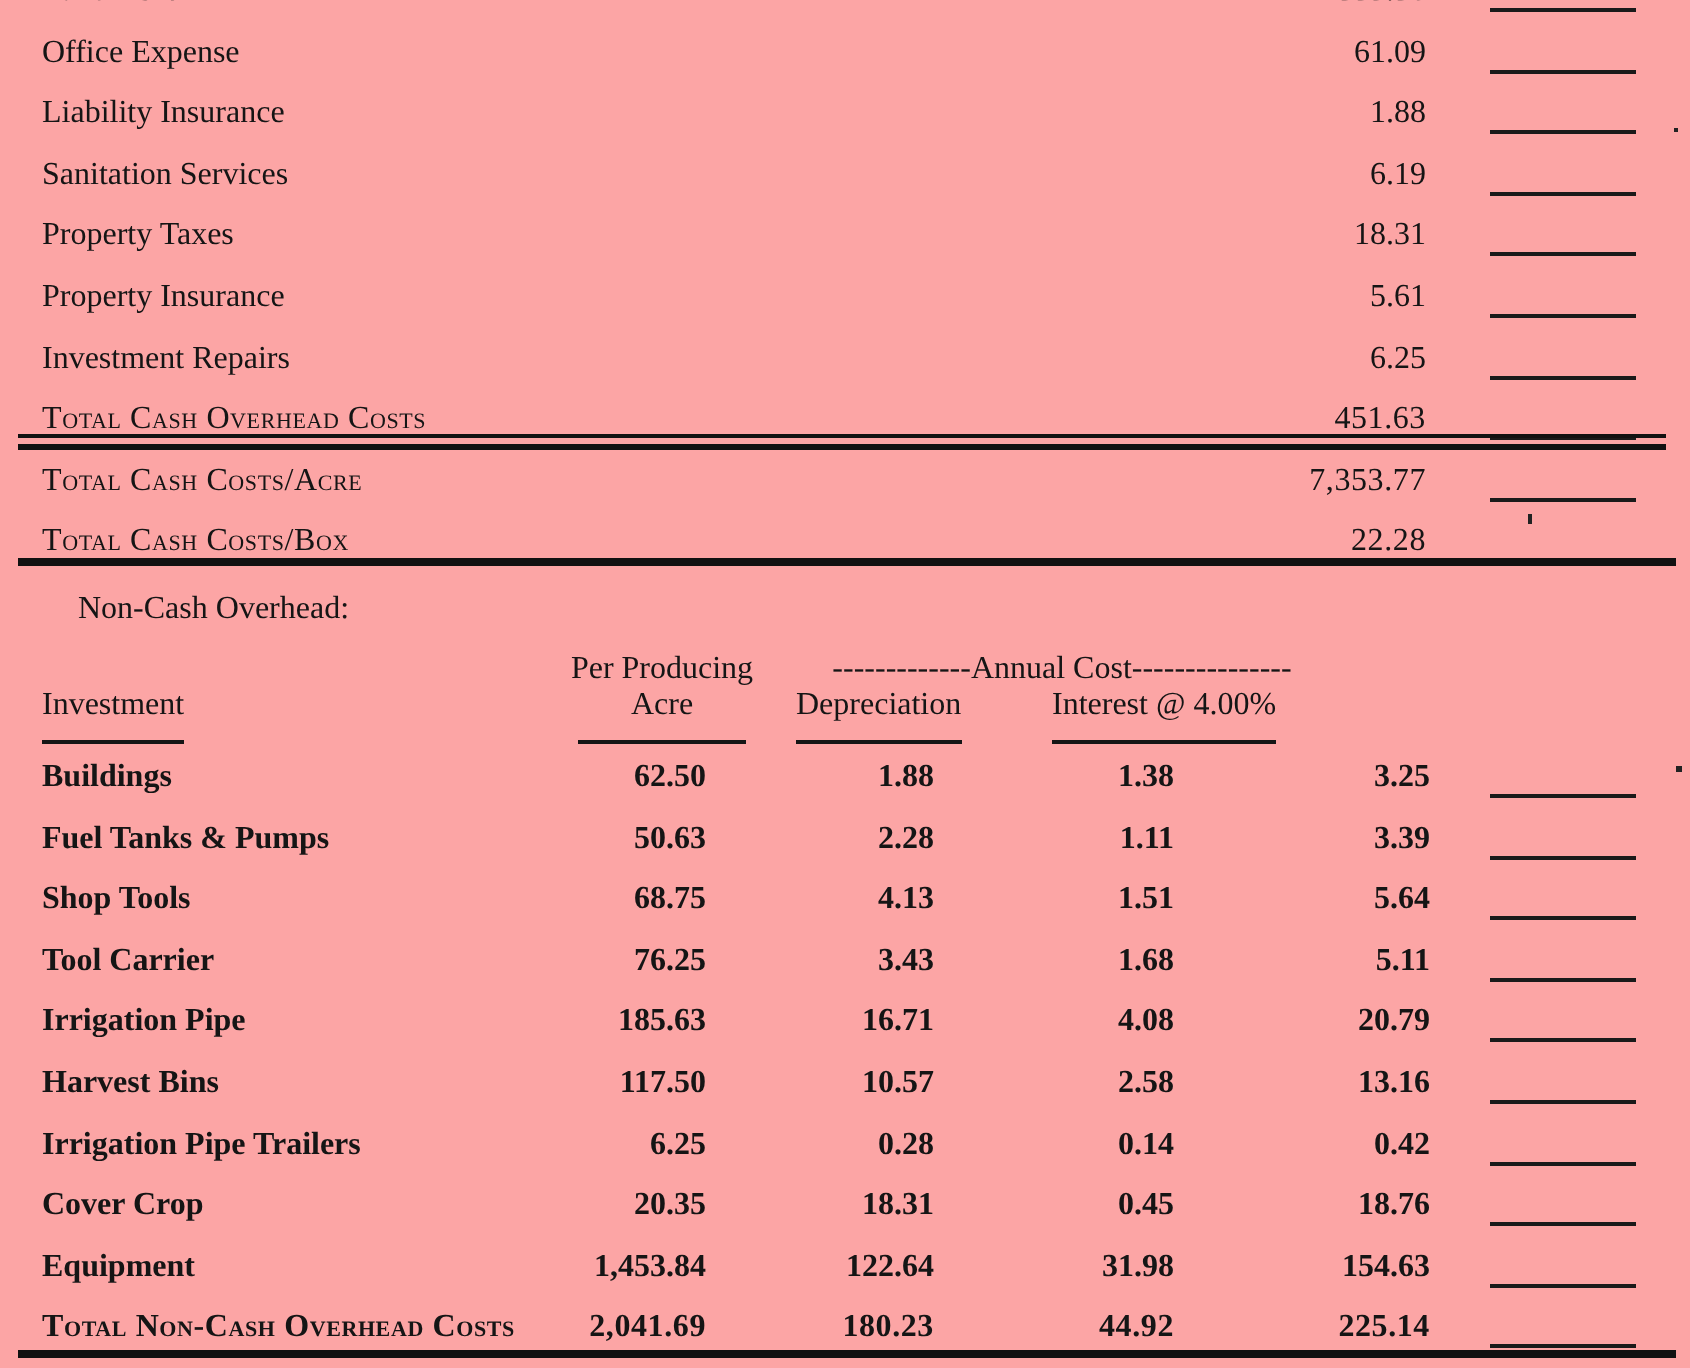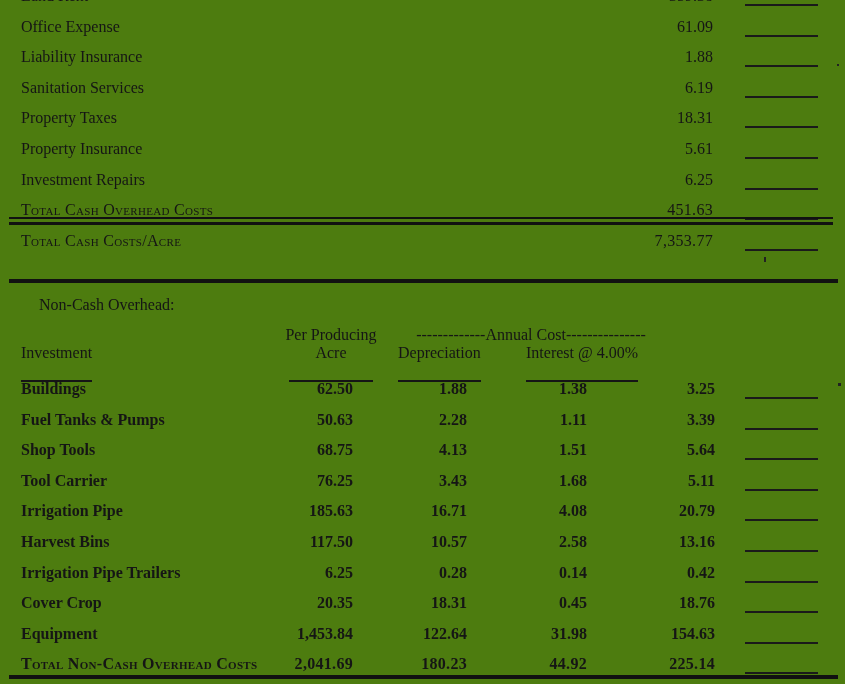--- a/index.html
+++ b/index.html
@@ -1,37 +1,37 @@
 <!DOCTYPE html>
 <html><head>
 <meta charset="utf-8">
 <style>
   html,body{margin:0;padding:0;background:#fff;}
   .page{
-    position:relative;width:845px;height:684px;background:#4d7c0f;overflow:hidden;
+    position:relative;width:845px;height:684px;background:#fca5a5;overflow:hidden;
     font-family:"Liberation Serif","DejaVu Serif",serif;font-size:16px;color:#151515;
   }
   .stack{position:absolute;left:0;right:0;}
   #cash-stack{top:-19px;}
   #inv-stack{top:374px;font-weight:bold;}
   .crow,.irow{position:relative;height:30.6px;line-height:30.6px;}
   .lbl{position:absolute;left:21px;white-space:nowrap;}
   .num{position:absolute;text-align:right;white-space:nowrap;}
   .crow .num{right:132px;}
   .c1{right:492px}.c2{right:378px}.c3{right:258px}.c4{right:130px}
   .blank{position:absolute;left:745px;width:73px;top:23px;height:2px;background:#1a1a1a;}
   .sc{font-variant:small-caps;letter-spacing:.3px;}
   .rule{position:absolute;background:#111;}
   #rule-tcoc-a{top:217px;left:9px;right:12px;height:2px;}
   #rule-tcoc-b{top:221.5px;left:9px;right:12px;height:3px;}
   #rule-box{top:279px;left:9px;right:7px;height:3.5px;}
   #rule-bottom{top:675px;left:9px;right:7px;height:3.5px;}
   #noncash-heading{position:absolute;left:39px;top:296px;white-space:nowrap;}
   .hdr{position:absolute;white-space:nowrap;line-height:18px;}
-  .hdr.u{border-bottom:2px solid #151515;padding-bottom:18px;}
+  .hdr.u{border-bottom:2px solid #151515;padding-bottom:8px;}
   #hdr-investment{left:21px;top:344px;}
   #hdr-perproducing{left:331px;top:326px;transform:translateX(-50%);}
   #hdr-acre{left:289px;width:84px;top:344px;text-align:center;}
   #hdr-annualcost{left:531px;top:326px;transform:translateX(-50%);}
   #hdr-depreciation{left:398px;top:344px;}
   #hdr-interest{left:510px;top:344px;margin-left:16px;}
   .speck{position:absolute;background:#222;}
   #speck-1{left:837px;top:64px;width:2px;height:2px;}
   #speck-2{left:764px;top:257px;width:2px;height:5px;}
   #speck-3{left:838px;top:383px;width:3px;height:3px;}
@@ -89,20 +89,25 @@
     <div class="crow sc">
       <span class="lbl">Total Cash Overhead Costs</span>
       <span class="num">451.63</span>
       <span class="blank"></span>
     </div>
     <div class="crow sc">
       <span class="lbl">Total Cash Costs/Acre</span>
       <span class="num">7,353.77</span>
       <span class="blank"></span>
     </div>
+    <div class="crow sc">
+      <span class="lbl">Total Cash Costs/Box</span>
+      <span class="num">22.28</span>
+      <span class="blank"></span>
+    </div>
   </div>
 
   <div class="rule" id="rule-tcoc-a"></div>
   <div class="rule" id="rule-tcoc-b"></div>
   <div class="rule" id="rule-box"></div>
 
   <div id="noncash-heading">Non-Cash Overhead:</div>
 
   <div class="hdr" id="hdr-perproducing">Per Producing</div>
   <div class="hdr" id="hdr-annualcost">-------------Annual Cost---------------</div>

